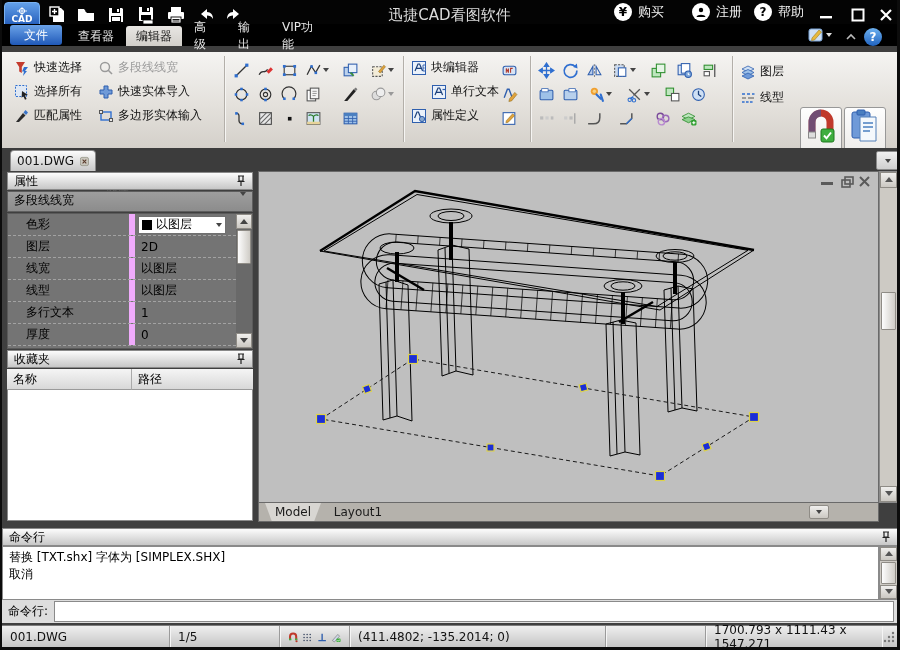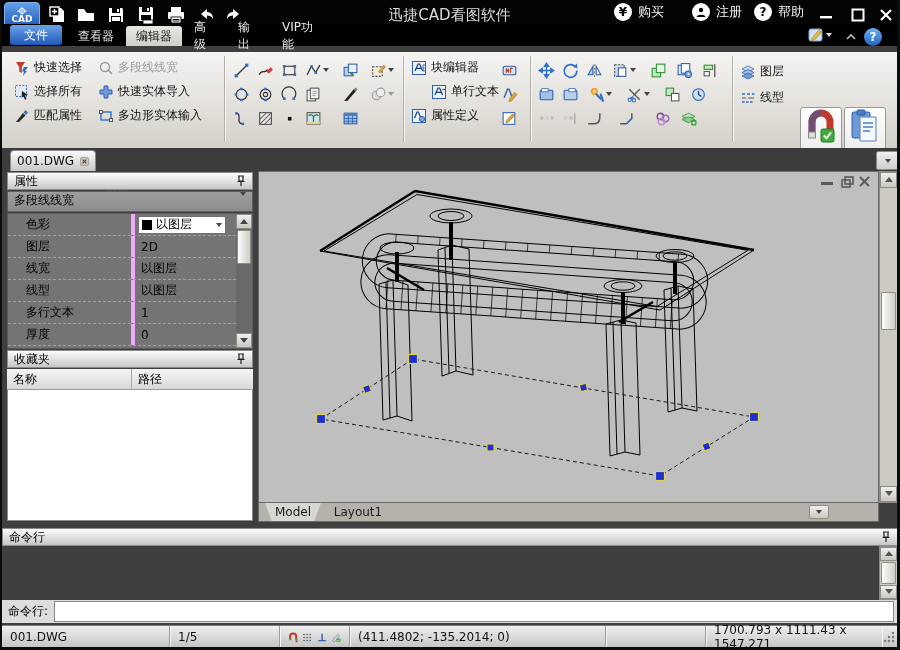--- a/index.html
+++ b/index.html
@@ -40,21 +40,21 @@
           border:1px solid #8a8a8a;border-bottom:none;border-radius:4px 4px 0 0;display:flex;align-items:center;
           font-size:12px;color:#111;padding:0 6px;box-sizing:border-box;gap:6px;}
   .tsbtn{position:absolute;top:3px;width:21px;height:17px;background:linear-gradient(#efefef,#cfcfcf);border:1px solid #8a8a8a;
          display:flex;align-items:center;justify-content:center;border-radius:2px;}
   
   .phead{position:absolute;height:18px;background:linear-gradient(#fcfcfc,#c7c7c7);border:1px solid #8a8a8a;
          font-size:12px;color:#000;display:flex;align-items:center;padding:0 6px;box-sizing:border-box;justify-content:space-between;}
   .selector{position:absolute;background:linear-gradient(#9e9e9e,#8c8c8c);border:1px solid #5e5e5e;color:#000;
             font-size:12px;display:flex;align-items:flex-start;justify-content:space-between;padding:0 6px;box-sizing:border-box;}
   .prow{display:flex;height:22px;box-sizing:border-box;border-bottom:1px dashed #a2a2a2;font-size:12px;color:#000;}
-  .prow .pl{width:127px;padding-left:18px;box-sizing:border-box;display:flex;align-items:center;border-right:4px solid #f0abfc;}
+  .prow .pl{width:127px;padding-left:18px;box-sizing:border-box;display:flex;align-items:center;border-right:6px solid #f0abfc;}
   .prow .pv{flex:1;padding-left:6px;display:flex;align-items:center;}
   .combo{display:flex;align-items:center;background:#fff;border:1px solid #707070;height:18px;width:88px;
          font-size:12px;gap:4px;padding:0 3px;box-sizing:border-box;justify-content:flex-start;}
   .swatch{width:10px;height:10px;background:#000;display:inline-block;}
   .fcol{position:absolute;height:21px;background:linear-gradient(#f5f5f5,#d8d8d8);border-bottom:1px solid #9a9a9a;
         font-size:12px;color:#000;display:flex;align-items:center;padding-left:6px;box-sizing:border-box;}
   
   .canvas{left:256px;top:171px;width:621px;height:332px;background:#bfbfbf;border:1px solid #6a6a6a;box-sizing:border-box;}
   .modelbar{left:256px;top:503px;width:621px;height:19px;background:#b5b2ac;border:1px solid #6a6a6a;border-top:none;box-sizing:border-box;}
   .vtab{position:absolute;top:0;height:18px;font-size:12px;color:#1a1a1a;display:flex;align-items:center;justify-content:center;}
@@ -782,20 +782,24 @@
   </div>
 
   <div class="abs phead" style="left:0px;top:528px;width:896px">
     <span>命令行</span>
     <span class="pin">
         <svg width="10" height="12" viewBox="0 0 10 12">
           <path d="M2 1h6M3 1v5h4V1M1.5 6.5h7M5 6.5V11" stroke="#222" stroke-width="1.2" fill="none"></path>
         </svg>
       </span>
   </div>
+  <div class="abs cmdout">
+    <div>替换 [TXT.shx] 字体为 [SIMPLEX.SHX]</div>
+    <div>取消</div>
+  </div>
   <div class="abs scroll" style="left:877px;top:546px;width:19px;height:54px">
     <div class="sc-btn" style="left:0;top:0;height:14px">
         <svg width="8" height="6" viewBox="0 0 8 6">
           <path d="M0 5 L4 0 L8 5z" fill="#555"></path>
         </svg>
       </div>
     <div class="thumb" style="top:15px;height:22px"></div>
     <div class="sc-btn" style="left:0;top:38px;height:14px">
         <svg width="8" height="6" viewBox="0 0 8 6">
           <path d="M0 0 L4 5 L8 0z" fill="#555"></path>

